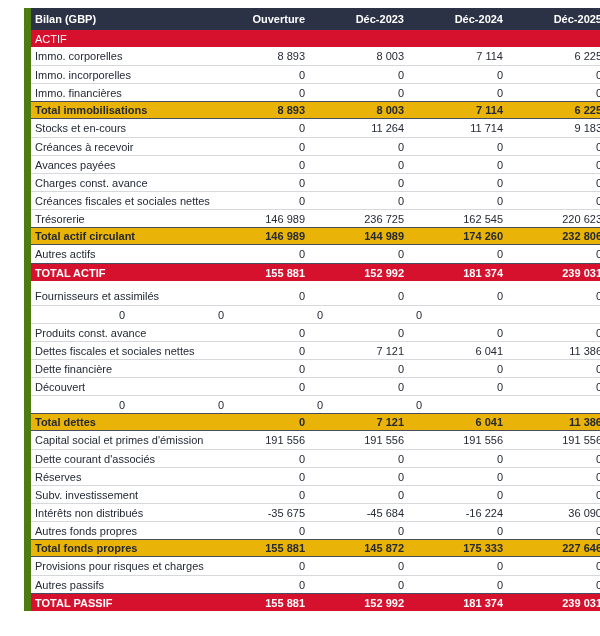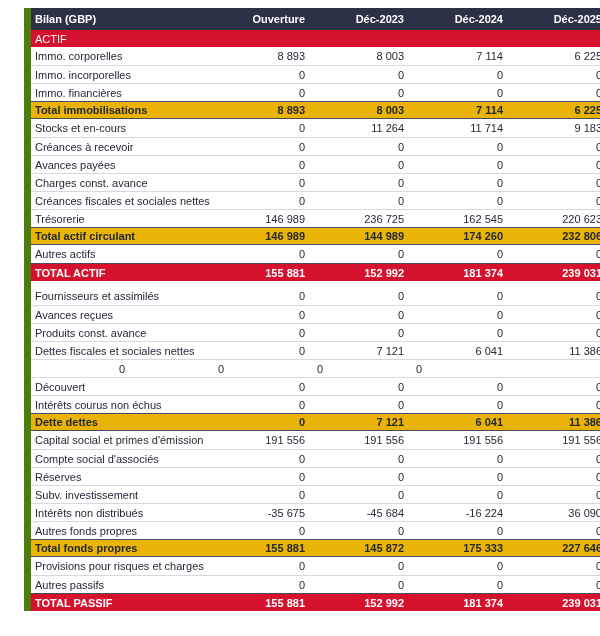--- a/index.html
+++ b/index.html
@@ -183,76 +183,75 @@
       </div>
       <div class="gap"></div>
       <div class="row data no-top">
         <span class="label">Fournisseurs et assimilés</span>
         <span class="num">0</span>
         <span class="num">0</span>
         <span class="num">0</span>
         <span class="num">0</span>
       </div>
       <div class="row data">
-        <span class="label">Avances reçues</span>
         <span class="num">0</span>
         <span class="num">0</span>
         <span class="num">0</span>
         <span class="num">0</span>
       </div>
       <div class="row data">
         <span class="label">Produits const. avance</span>
         <span class="num">0</span>
         <span class="num">0</span>
         <span class="num">0</span>
         <span class="num">0</span>
       </div>
       <div class="row data">
         <span class="label">Dettes fiscales et sociales nettes</span>
         <span class="num">0</span>
         <span class="num">7 121</span>
         <span class="num">6 041</span>
         <span class="num">11 386</span>
       </div>
       <div class="row data">
+        <span class="label">Dette financière</span>
         <span class="num">0</span>
         <span class="num">0</span>
         <span class="num">0</span>
         <span class="num">0</span>
       </div>
       <div class="row data">
         <span class="label">Découvert</span>
         <span class="num">0</span>
         <span class="num">0</span>
         <span class="num">0</span>
         <span class="num">0</span>
       </div>
       <div class="row data">
-        <span class="label">Intérêts courus non échus</span>
         <span class="num">0</span>
         <span class="num">0</span>
         <span class="num">0</span>
         <span class="num">0</span>
       </div>
       <div class="row subtotal">
-        <span class="label">Dette dettes</span>
+        <span class="label">Total dettes</span>
         <span class="num">0</span>
         <span class="num">7 121</span>
         <span class="num">6 041</span>
         <span class="num">11 386</span>
       </div>
       <div class="row data no-top">
         <span class="label">Capital social et primes d'émission</span>
         <span class="num">191 556</span>
         <span class="num">191 556</span>
         <span class="num">191 556</span>
         <span class="num">191 556</span>
       </div>
       <div class="row data">
-        <span class="label">Compte social d'associés</span>
+        <span class="label">Dette courant d'associés</span>
         <span class="num">0</span>
         <span class="num">0</span>
         <span class="num">0</span>
         <span class="num">0</span>
       </div>
       <div class="row data">
         <span class="label">Réserves</span>
         <span class="num">0</span>
         <span class="num">0</span>
         <span class="num">0</span>

